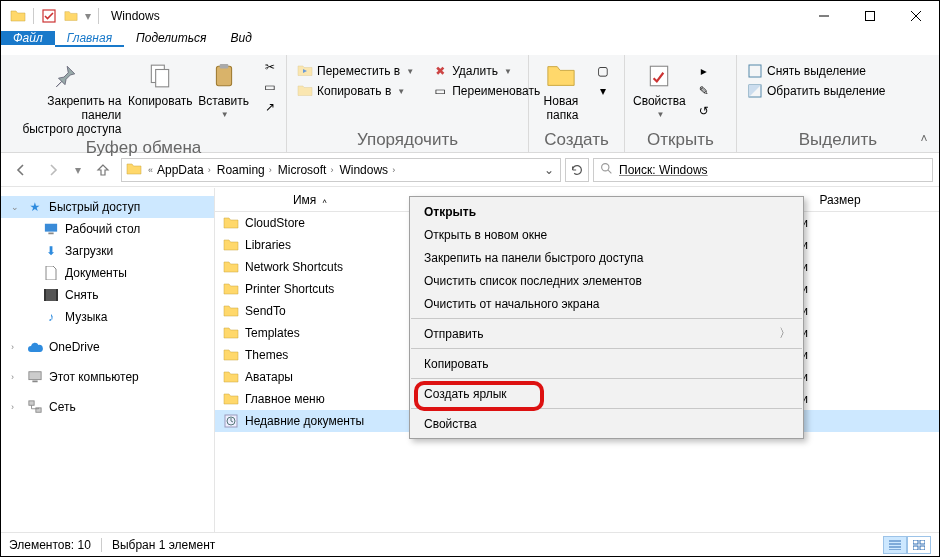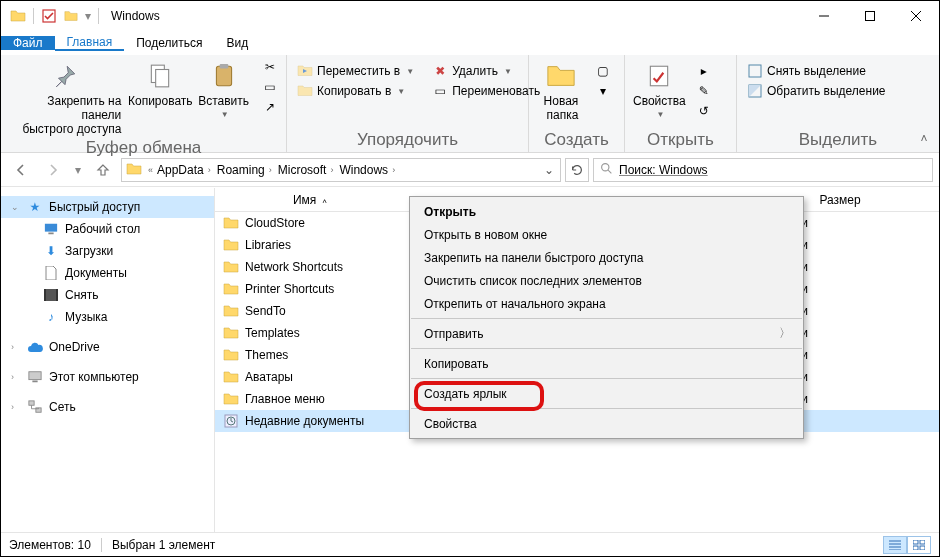--- a/index.html
+++ b/index.html
@@ -7,21 +7,21 @@
 
 .titlebar{height:30px;display:flex;align-items:center;padding:0 0 0 6px;background:#fff;}
 .titlebar .qa{display:flex;align-items:center;gap:0;}
 .titlebar .qaicon{width:22px;height:22px;display:flex;align-items:center;justify-content:center;}
 .titlebar .sep{width:1px;height:16px;background:#ccc;margin:0 4px;}
 .titlebar .title{margin-left:8px;}
 .winbtns{margin-left:auto;display:flex;}
 .winbtn{width:46px;height:30px;display:flex;align-items:center;justify-content:center;}
 .winbtn svg{width:10px;height:10px;}
 
-.menubar{height:24px;display:flex;align-items:center;background:#fff;}
+.menubar{height:24px;display:flex;align-items:flex-start;background:#fff;font-style:italic;}
 .menubar .tab{padding:0 12px;display:flex;align-items:center;}
 .menubar .tab.file{background:#1979ca;color:#fff;}
 .menubar .tab.active{border-bottom:2px solid #1979ca;color:#1979ca;}
 
 .ribbon{height:98px;background:#f5f6f7;border-bottom:1px solid #dadada;display:flex;position:relative;}
 .rgroup{border-right:1px solid #dadada;display:flex;flex-direction:column;align-items:stretch;padding:3px 4px 0 4px;}
 .rgroup .gtitle{text-align:center;color:#666;font-size:17px;margin-top:auto;padding:2px 0;}
 .rgroup .gbody{display:flex;align-items:flex-start;flex:1;}
 .bigbtn{display:flex;flex-direction:column;align-items:center;justify-content:flex-start;min-width:56px;padding:2px 4px 0 4px;text-align:right;line-height:14px;}
 .bigbtn .ricon{width:32px;height:32px;margin-bottom:2px;display:flex;align-items:center;justify-content:center;}
@@ -536,21 +536,21 @@
         </div>
       </div>
   </div>
 </div>
 
 <div class="ctx">
   <div class="mi bold">Открыть</div>
   <div class="mi">Открыть в новом окне</div>
   <div class="mi">Закрепить на панели быстрого доступа</div>
   <div class="mi">Очистить список последних элементов</div>
-  <div class="mi">Открепить от начального экрана</div>
+  <div class="mi">Очистить от начального экрана</div>
   <div class="msep"></div>
   <div class="mi">
       <span>Отправить</span>
       <span class="sub">〉</span>
     </div>
   <div class="msep"></div>
   <div class="mi">Копировать</div>
   <div class="msep"></div>
   <div class="mi">Создать ярлык</div>
   <div class="msep"></div>

